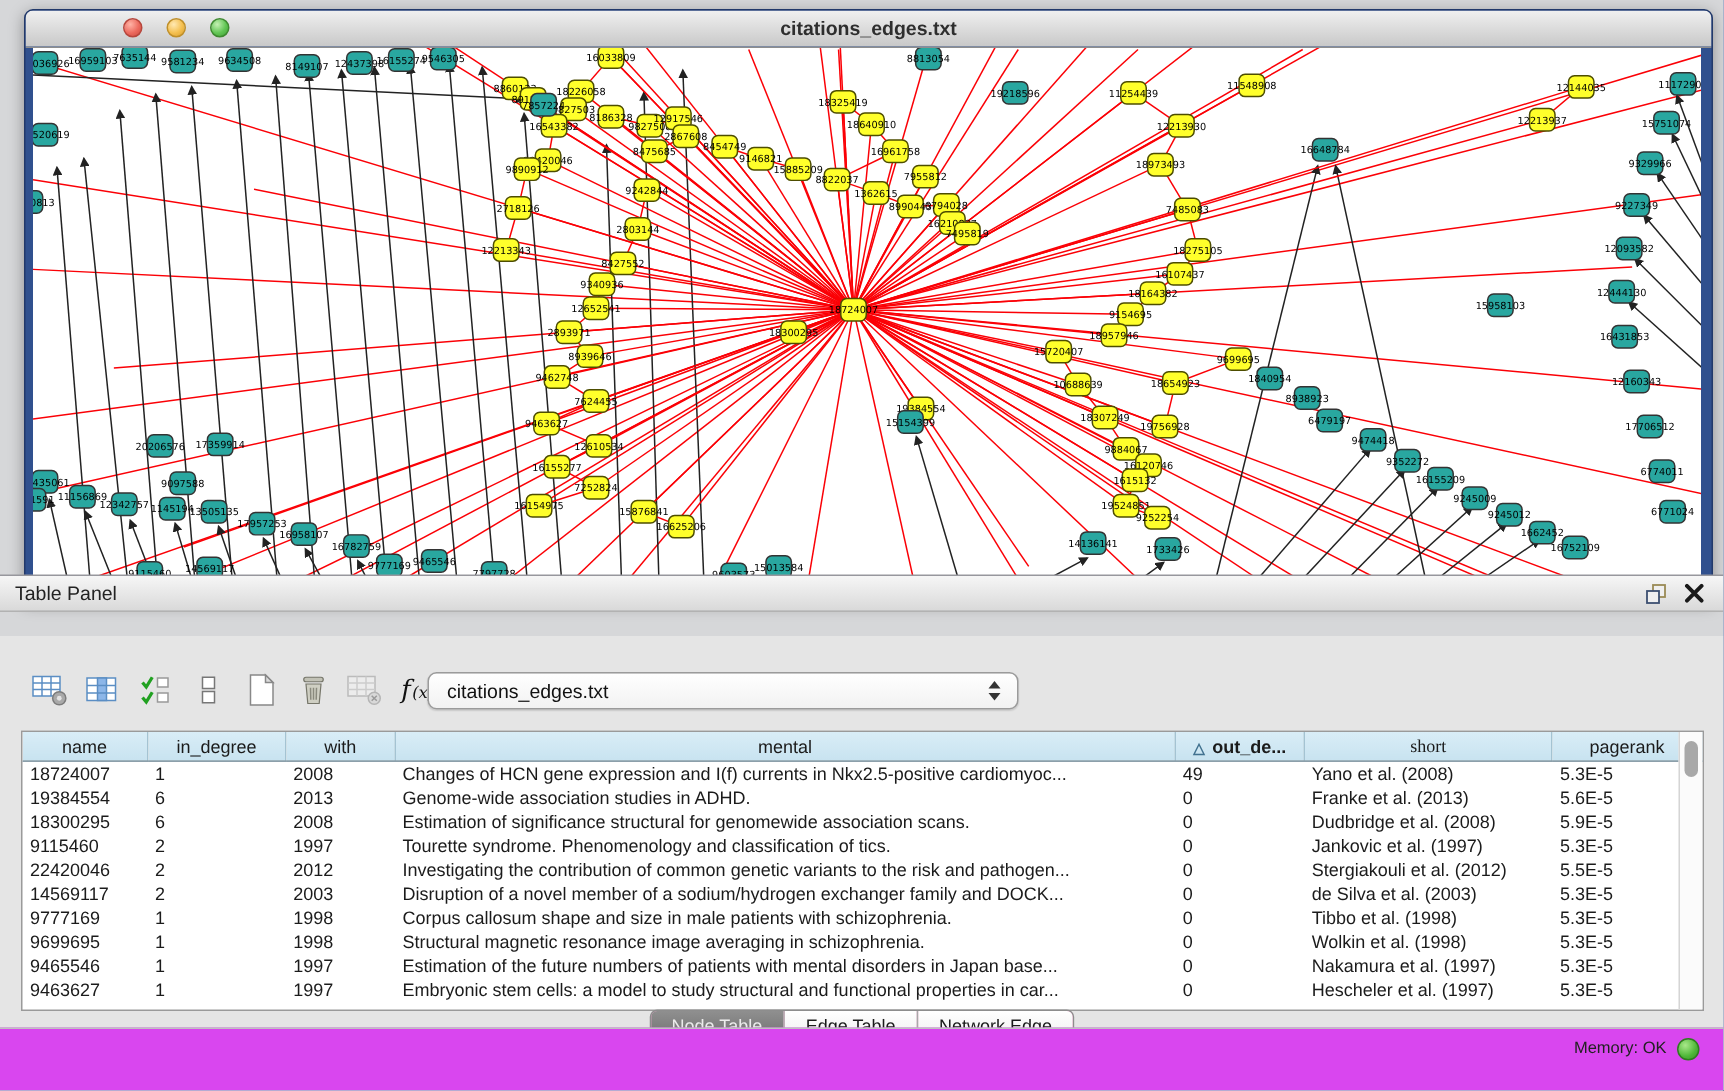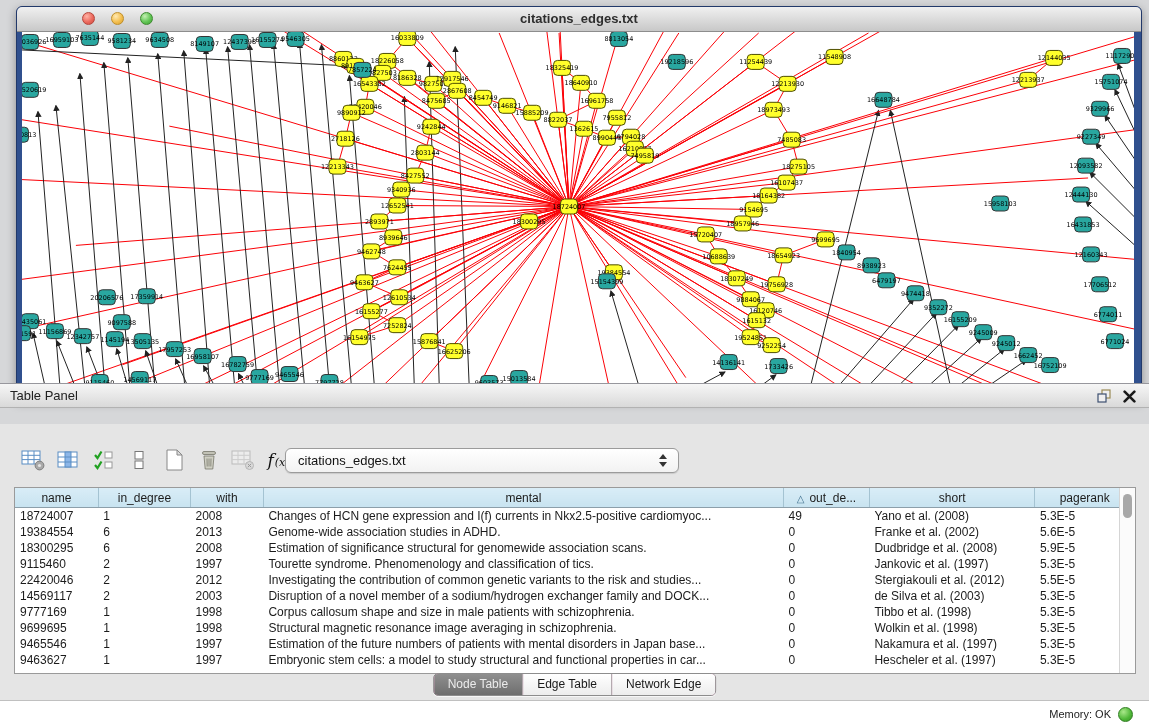--- a/index.html
+++ b/index.html
@@ -63,21 +63,21 @@
   
   .tabs{position:absolute;left:50%;top:249px;transform:translateX(-50%);display:flex;height:21px;
         border:1px solid #8d8d8d;border-radius:5px;overflow:hidden;background:#f9a8d4;
         box-shadow:0 1px 0 rgba(255,255,255,.7);}
   .tab{padding:0 14px;line-height:21px;font-size:12px;color:#1a1a1a;
        background:linear-gradient(#ffffff,#ededed);border-left:1px solid #a8a8a8;}
   .tab:first-child{border-left:none;}
   .tab.active{background:linear-gradient(#8f8f8f,#6e6e6e);color:#ececec;}
 
   
-  .bottom-strip{position:absolute;left:0;bottom:0;width:1149px;height:27px;background:#ffffff;
+  .bottom-strip{position:absolute;left:0;bottom:0;width:1149px;height:42px;background:#d946ef;
                 border-top:1px solid #c0c0c0;box-sizing:border-box;}
   .status{position:absolute;right:16px;top:0;height:26px;display:flex;align-items:center;gap:7px;}
   .status .lbl{font-size:11px;color:#222;}
   .memdot{width:13px;height:13px;border-radius:50%;
           background:radial-gradient(circle at 35% 30%,#a9e88a,#4db636 60%,#3a9427);border:1px solid #2e7d1f;}
 </style>
 </head>
 <body>
 
 <div class="page">
@@ -923,42 +923,42 @@
     </div>
 
     <div class="table-wrap">
       <table class="tbl" id="data-table">
           <thead>
             <tr>
               <th style="width: 78px;">name</th>
               <th style="width: 87px;">in_degree</th>
               <th style="width: 68px;">with</th>
               <th style="width: 517px;">mental</th>
-              <th style="width: 80px;"><span class="sortmark">△</span>out_de...</th>
-              <th style="width: 160px;">short</th>
+              <th style="width: 80px; font-weight: bold;"><span class="sortmark">△</span>out_de...</th>
+              <th style="width: 160px; font-family: Liberation Serif, serif;">short</th>
               <th style="width: 95px;">pagerank</th>
             </tr>
           </thead>
           <tbody>
             <tr>
               <td>18724007</td>
               <td>1</td>
               <td>2008</td>
               <td>Changes of HCN gene expression and I(f) currents in Nkx2.5-positive cardiomyoc...</td>
               <td>49</td>
               <td>Yano et al. (2008)</td>
               <td>5.3E-5</td>
             </tr>
             <tr>
               <td>19384554</td>
               <td>6</td>
               <td>2013</td>
               <td>Genome-wide association studies in ADHD.</td>
               <td>0</td>
-              <td>Franke et al. (2002)</td>
+              <td>Franke et al. (2013)</td>
               <td>5.6E-5</td>
             </tr>
             <tr>
               <td>18300295</td>
               <td>6</td>
               <td>2008</td>
               <td>Estimation of significance structural for genomewide association scans.</td>
               <td>0</td>
               <td>Dudbridge et al. (2008)</td>
               <td>5.9E-5</td>
@@ -969,21 +969,21 @@
               <td>1997</td>
               <td>Tourette syndrome. Phenomenology and classification of tics.</td>
               <td>0</td>
               <td>Jankovic et al. (1997)</td>
               <td>5.3E-5</td>
             </tr>
             <tr>
               <td>22420046</td>
               <td>2</td>
               <td>2012</td>
-              <td>Investigating the contribution of common genetic variants to the risk and studies...</td>
+              <td>Investigating the contribution of common genetic variants to the risk and pathogen...</td>
               <td>0</td>
               <td>Stergiakouli et al. (2012)</td>
               <td>5.5E-5</td>
             </tr>
             <tr>
               <td>14569117</td>
               <td>2</td>
               <td>2003</td>
               <td>Disruption of a novel member of a sodium/hydrogen exchanger family and DOCK...</td>
               <td>0</td>

